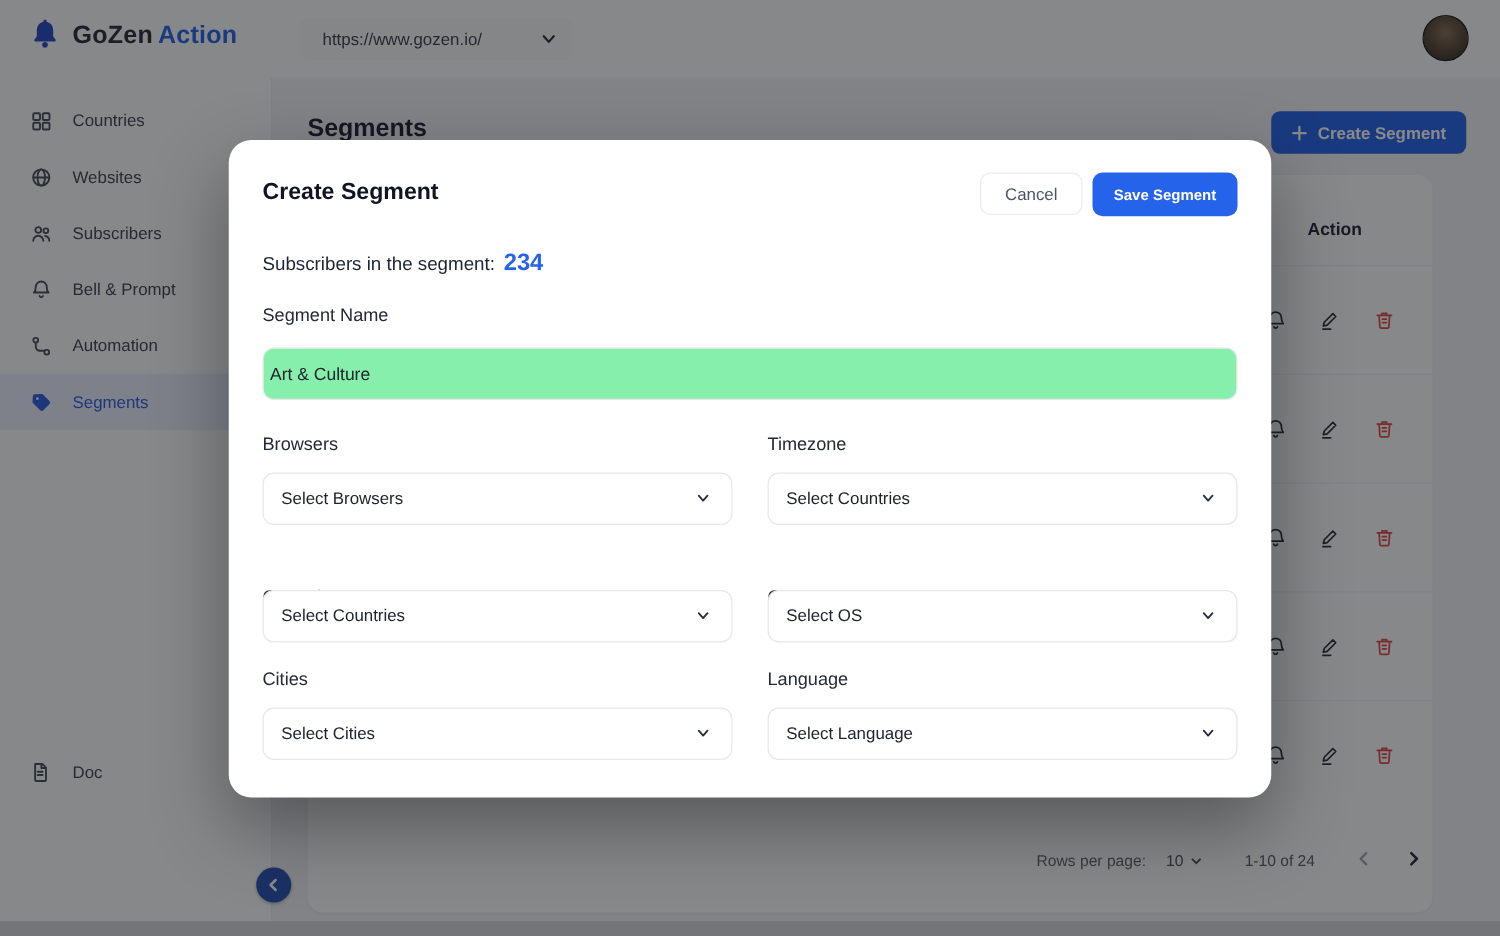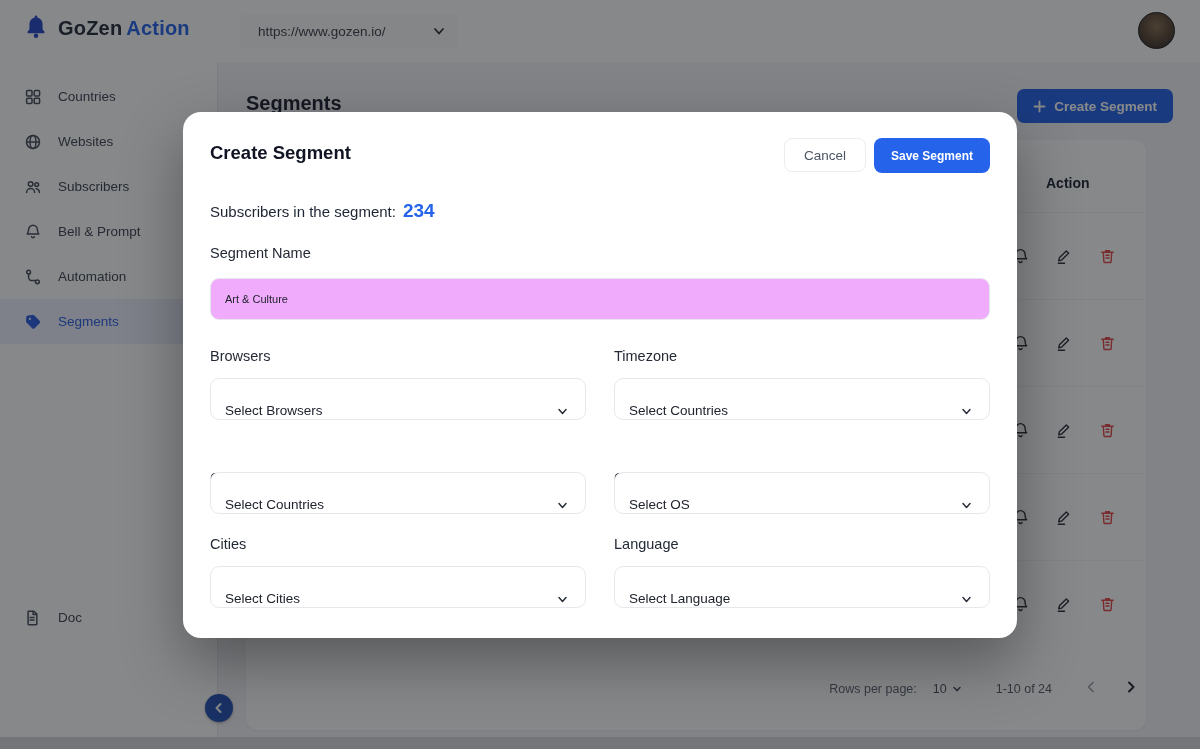--- a/index.html
+++ b/index.html
@@ -75,24 +75,24 @@
                 font-size:13.5px; color:#4b5563; cursor:pointer;
                 font-family:"Liberation Sans",sans-serif; }
   .btn-save { width:116px; height:35px; background:#2563eb; border:none; border-radius:8px;
               font-size:12px; font-weight:600; color:#ffffff; cursor:pointer;
               font-family:"Liberation Sans",sans-serif; }
   .subs-line { position:absolute; left:27px; top:88px; display:flex; align-items:baseline; }
   .subs-label { font-size:15px; color:#1d2433; }
   .subs-count { font-size:19px; font-weight:600; color:#2563eb; margin-left:7px; }
   .field-label { position:absolute; font-size:14.5px; color:#232a36; }
   .name-input { position:absolute; left:27px; top:166px; width:780px; height:42px; border:1px solid #e7e8ec;
-                border-radius:9px; padding:0 14px; font-size:11px; color:#20242e; outline:none;
-                font-family:"Liberation Sans",sans-serif; background:#f0abfc; }
+                border-radius:9px; padding:0 5px; font-size:14px; color:#20242e; outline:none;
+                font-family:"Liberation Sans",sans-serif; background:#86efac; }
   .select-box { position:absolute; width:376px; height:42px; border:1px solid #e7e8ec; border-radius:9px;
-                display:flex; align-items:flex-end; justify-content:space-between; padding:0 16px 1px 14px;
+                display:flex; align-items:center; justify-content:space-between; padding:0 16px 1px 14px;
                 cursor:pointer; background:#fff; }
   .select-box .ph { font-size:13.5px; color:#20242e; }
   .select-box svg { width:13px; height:13px; color:#2a2f3a; }
   .col-l { left:27px; }  .col-r { left:431px; }
   .lbl-r1 { top:236px; } .sel-r1 { top:266px; }
   .lbl-r2 { top:330px;margin-top:28px; } .sel-r2 { top:360px; }
   .lbl-r3 { top:424px; } .sel-r3 { top:454px; }
 </style>
 </head>
 <body>

